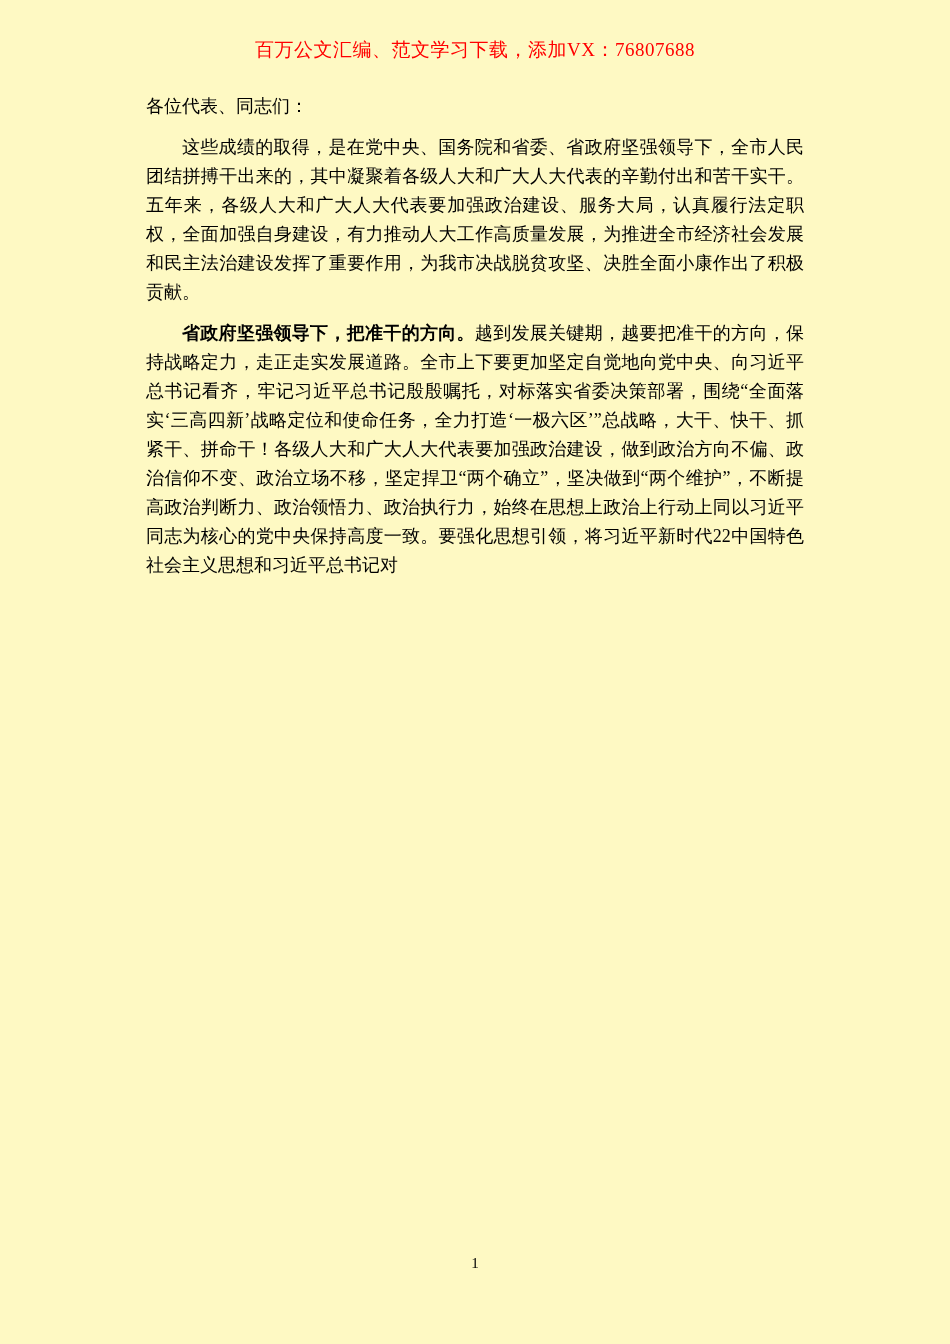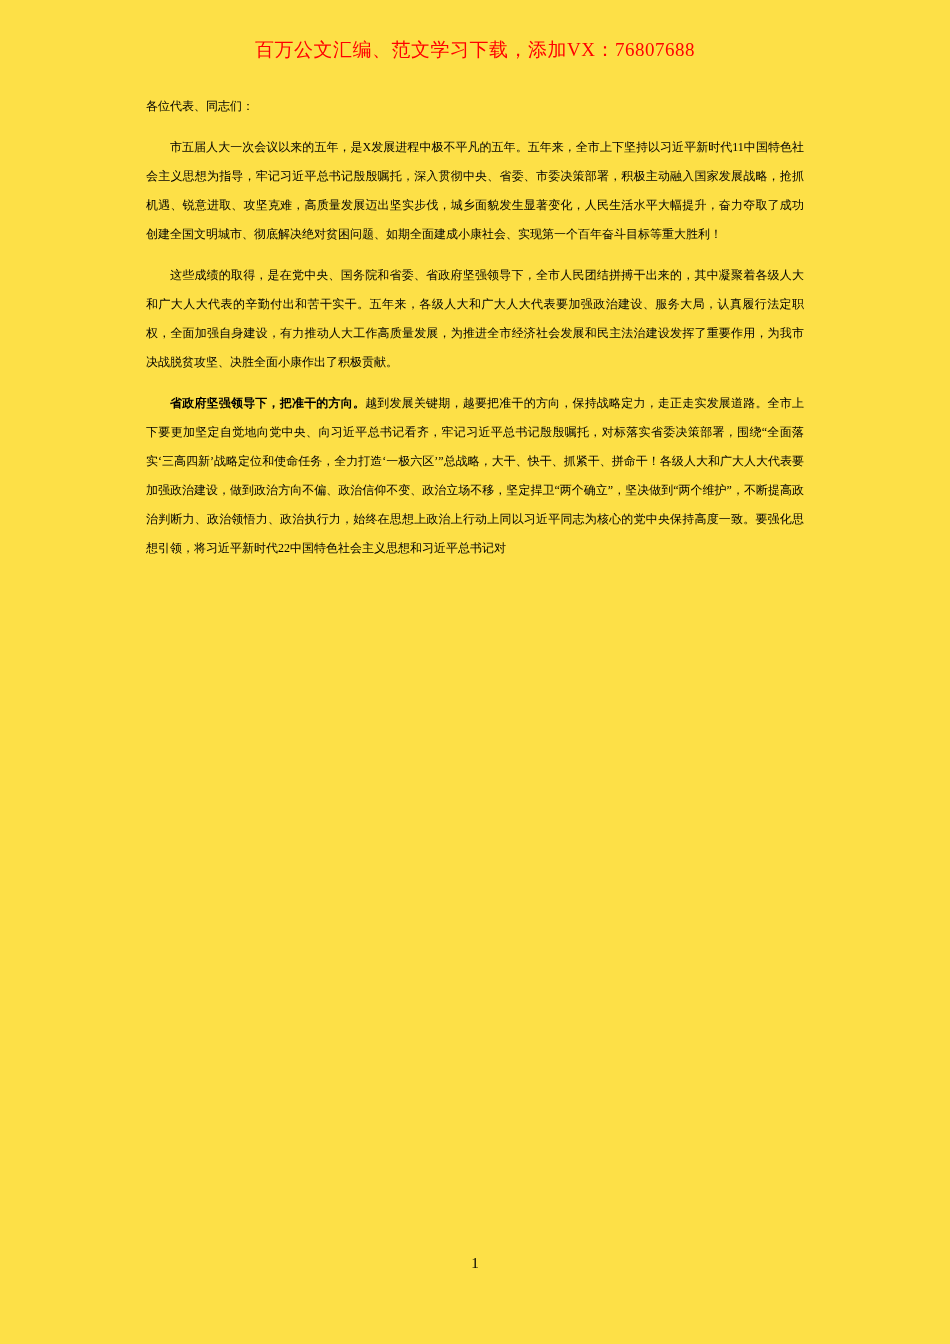--- a/index.html
+++ b/index.html
@@ -12,33 +12,33 @@
     height: 1344px;
     position: relative;
     font-family: "Liberation Serif", "DejaVu Serif", serif;
     color: #000000;
   }
   .page {
     position: absolute;
     inset: 0;
     box-sizing: border-box;
     padding: 38px 146px 0 146px;
-    background: #fde047;
+    background: #fef9c3;
   }
   .header-notice {
     text-align: center;
     color: #ff0000;
     font-size: 19px;
     line-height: 24px;
     margin-bottom: 30px;
     letter-spacing: 0.5px;
   }
   .content p {
     margin: 0 0 12px 0;
-    font-size: 12px;
+    font-size: 18px;
     line-height: 29px;
     text-align: justify;
     word-break: break-all;
   }
   .salutation {
     text-indent: 0;
   }
   .para {
     text-indent: 2em;
   }
@@ -60,21 +60,20 @@
 
 <div class="page">
 
   <div class="header-notice">百万公文汇编、范文学习下载，添加VX：76807688</div>
 
   <div class="content">
 
     <p class="salutation">各位代表、同志们：</p>
 
 
-    <p class="para">市五届人大一次会议以来的五年，是X发展进程中极不平凡的五年。五年来，全市上下坚持以习近平新时代11中国特色社会主义思想为指导，牢记习近平总书记殷殷嘱托，深入贯彻中央、省委、市委决策部署，积极主动融入国家发展战略，抢抓机遇、锐意进取、攻坚克难，高质量发展迈出坚实步伐，城乡面貌发生显著变化，人民生活水平大幅提升，奋力夺取了成功创建全国文明城市、彻底解决绝对贫困问题、如期全面建成小康社会、实现第一个百年奋斗目标等重大胜利！</p>
 
     <p class="para">这些成绩的取得，是在党中央、国务院和省委、省政府坚强领导下，全市人民团结拼搏干出来的，其中凝聚着各级人大和广大人大代表的辛勤付出和苦干实干。五年来，各级人大和广大人大代表要加强政治建设、服务大局，认真履行法定职权，全面加强自身建设，有力推动人大工作高质量发展，为推进全市经济社会发展和民主法治建设发挥了重要作用，为我市决战脱贫攻坚、决胜全面小康作出了积极贡献。</p>
 
 
 
     <p class="para"><span class="bold-lead">省政府坚强领导下，把准干的方向。</span><span>越到发展关键期，越要把准干的方向，保持战略定力，走正走实发展道路。全市上下要更加坚定自觉地向党中央、向习近平总书记看齐，牢记习近平总书记殷殷嘱托，对标落实省委决策部署，围绕“全面落实‘三高四新’战略定位和使命任务，全力打造‘一极六区’”总战略，大干、快干、抓紧干、拼命干！各级人大和广大人大代表要加强政治建设，做到政治方向不偏、政治信仰不变、政治立场不移，坚定捍卫“两个确立”，坚决做到“两个维护”，不断提高政治判断力、政治领悟力、政治执行力，始终在思想上政治上行动上同以习近平同志为核心的党中央保持高度一致。要强化思想引领，将习近平新时代22中国特色社会主义思想和习近平总书记对</span></p>
 
   </div>
 
   <div class="page-number">1</div>

